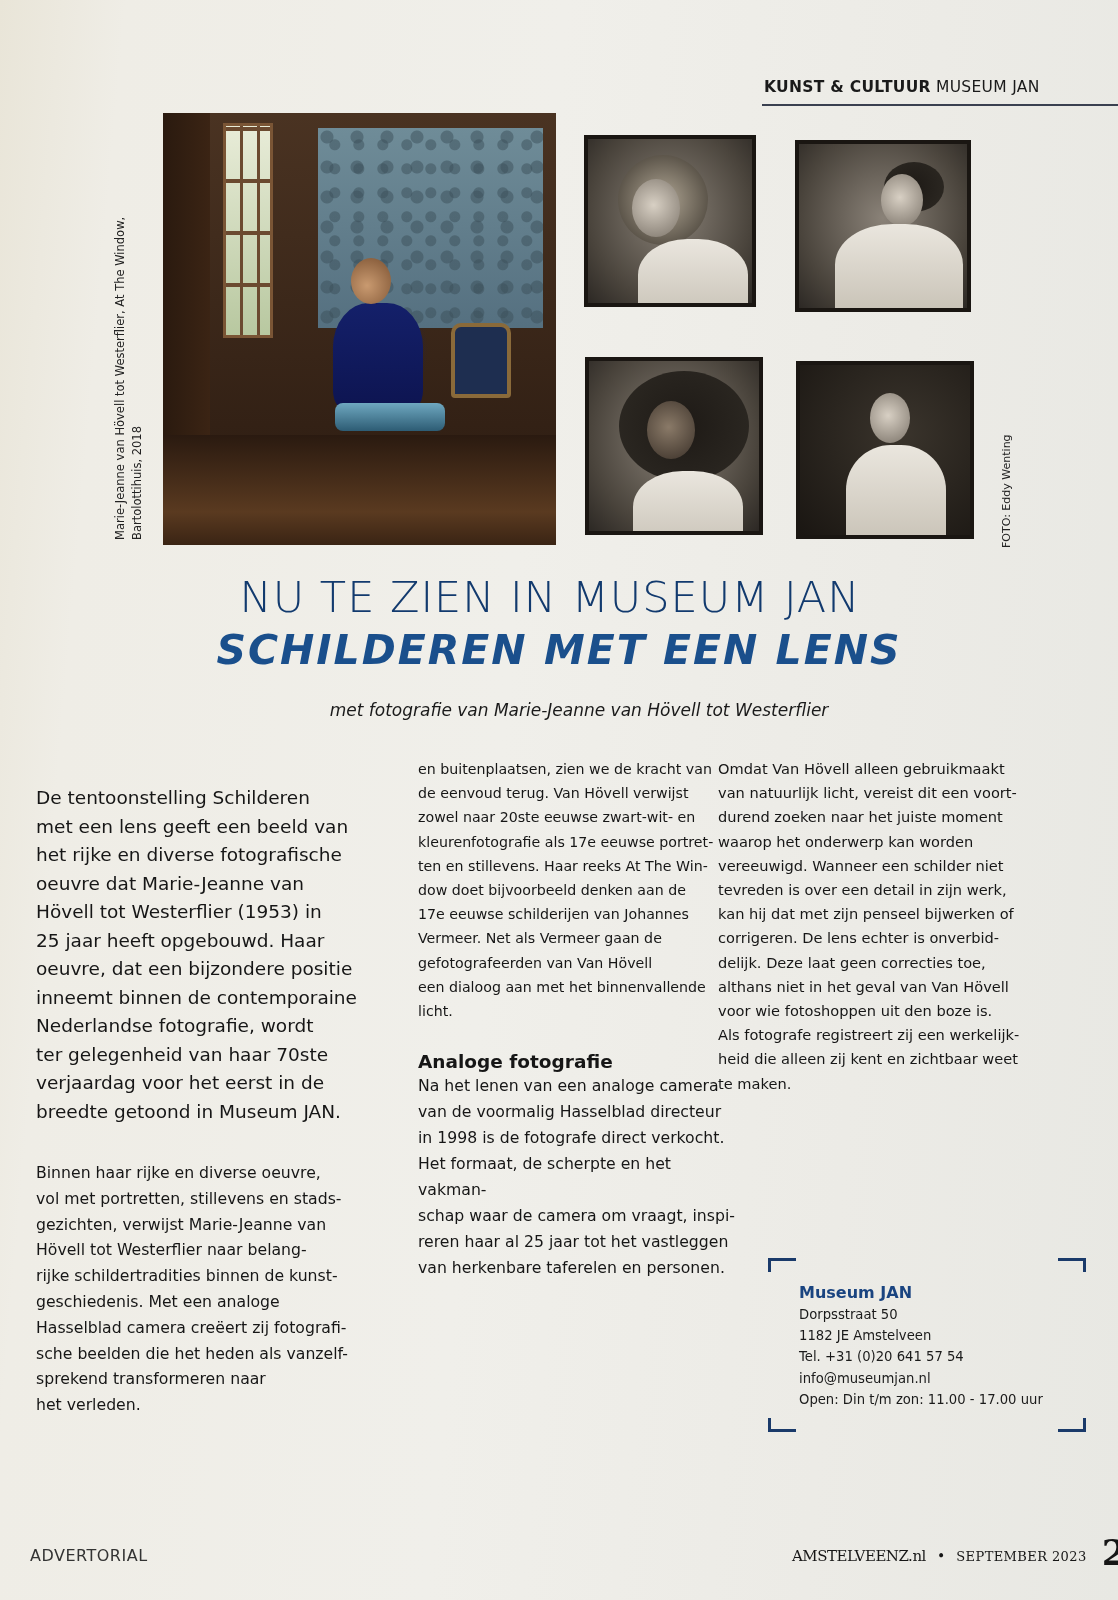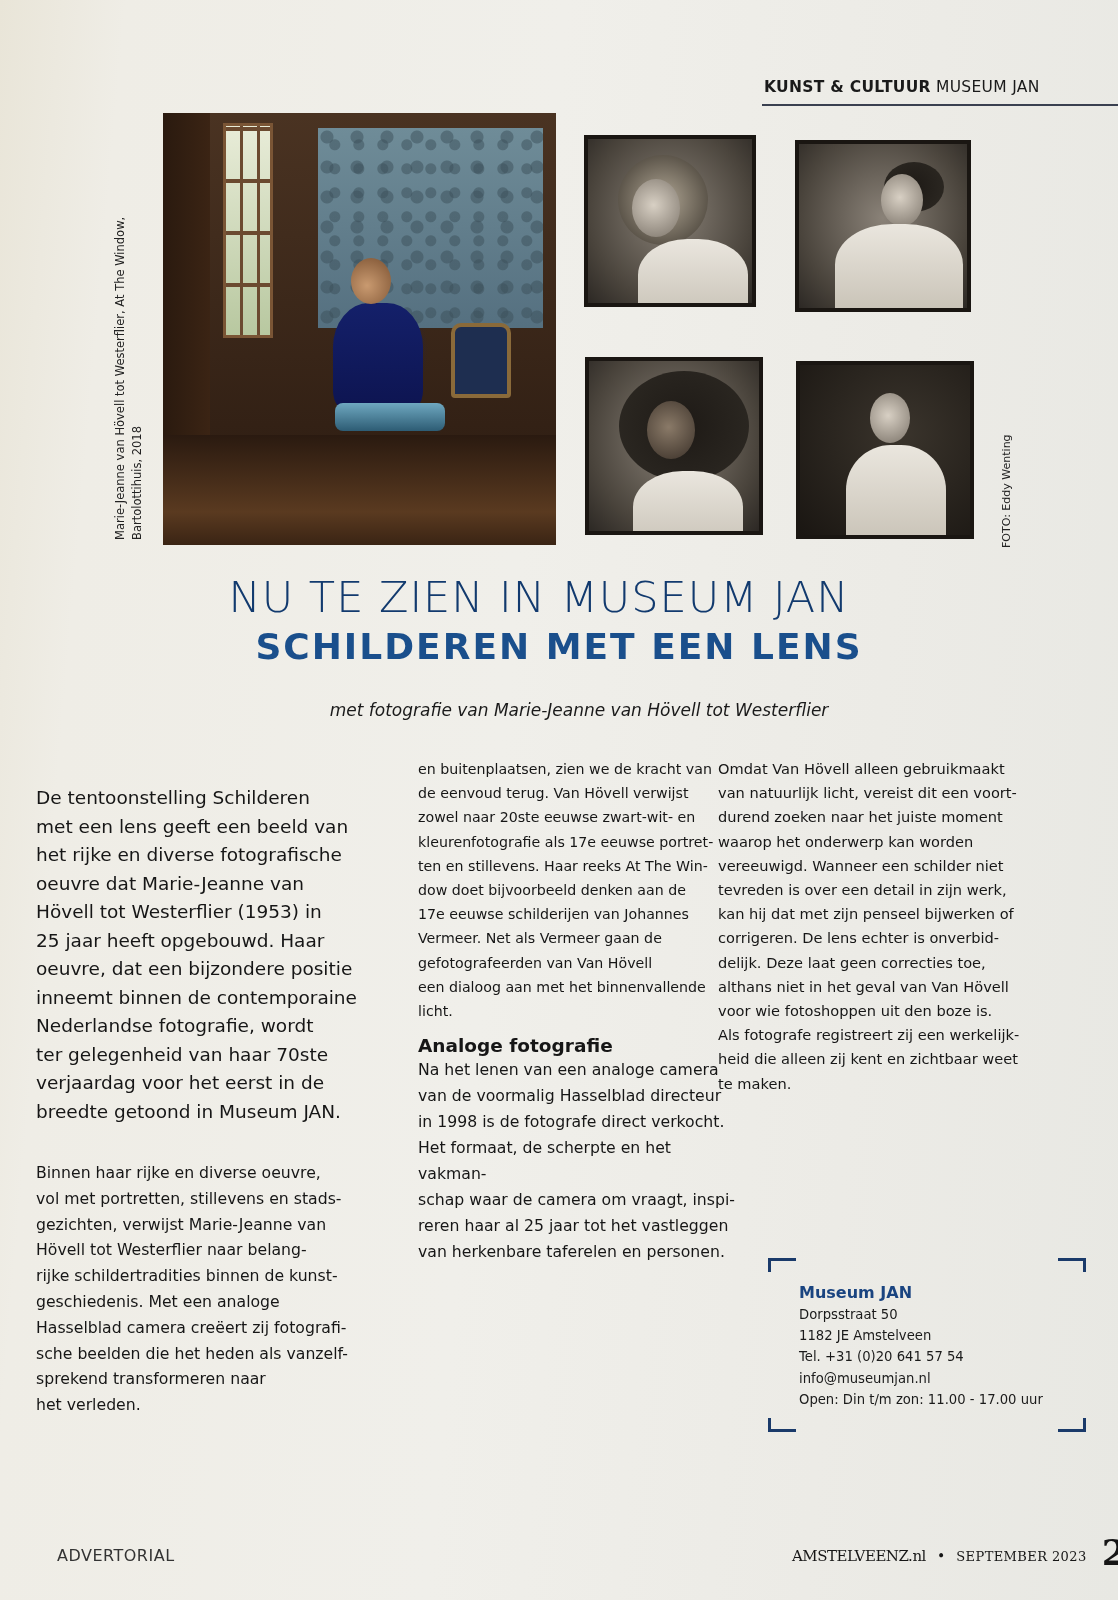--- a/index.html
+++ b/index.html
@@ -92,65 +92,66 @@
   .portrait .shirt {
     position: absolute; left: 36px; top: 100px; width: 110px; height: 80px; border-radius: 45% 45% 0 0;
     background: linear-gradient(180deg, #eae6de, #c8c2b6);
   }
   .portrait .hair {
     position: absolute; left: 36px; top: 16px; width: 96px; height: 90px; border-radius: 50%;
     background: radial-gradient(circle, #1e1a16, #2e2a24);
   }
 
   .kicker {
-    position: absolute; left: 0; top: 572px; width: 1078px; text-align: center;
+    position: absolute; left: 11px; top: 572px; width: 1078px; text-align: center;
     font-size: 43px; font-weight: 300; color: #123a6e; letter-spacing: 1px;
     font-family: "DejaVu Sans", sans-serif;
   }
   .title {
     position: absolute; left: 0; top: 626px; width: 1118px; text-align: center;
-    font-size: 36px; font-weight: bold; color: #1a4f8c; letter-spacing: 2px;
-    font-family: "DejaVu Sans", sans-serif;
+    font-size: 41px; font-weight: bold; color: #1a4f8c; letter-spacing: 2px;
+    font-family: "DejaVu Sans", sans-serif;
+    font-style: italic;
   }
   .subtitle {
     position: absolute; left: 0; top: 700px; width: 1158px; text-align: center;
     font-size: 17px; font-style: italic; color: #1a1a1a;
     font-family: "DejaVu Sans", sans-serif;
   }
 
   .col {
     position: absolute; font-family: "DejaVu Sans", sans-serif; color: #161616;
   }
   .col p { white-space: pre-line; }
   .col1 { left: 36px; top: 784px; width: 345px; font-size: 18.5px; line-height: 28.5px; }
   .col1 .p2 { margin-top: 34px; font-size: 15.7px; line-height: 25.8px; }
   .col1 .p3 { margin-top: 28px; font-size: 15.7px; line-height: 25.8px; }
   .col2 { left: 418px; top: 757px; width: 320px; font-size: 14.2px; line-height: 24.2px; }
   .pullquote {
     margin-top: 18px; text-align: center; font-size: 23px; line-height: 31.5px;
     letter-spacing: 0.5px; color: #141414;
   }
-  .subhead { margin-top: 12px; font-size: 18.5px; font-weight: bold; line-height: 22px; }
+  .subhead { margin-top: 28px; font-size: 18.5px; font-weight: bold; line-height: 22px; }
   .col2 .p-analog { font-size: 15.7px; line-height: 26px; }
   .col3 { left: 718px; top: 757px; width: 330px; font-size: 14.6px; line-height: 24.2px; }
   .col3 .p2 { margin-top: 22px; }
 
   .infobox {
     position: absolute; left: 768px; top: 1258px; width: 318px; height: 174px;
   }
   .corner { position: absolute; width: 28px; height: 14px; border-color: #1a3a6a; border-style: solid; border-width: 0; }
   .corner.tl { left: 0; top: 0; border-top-width: 3px; border-left-width: 3px; }
   .corner.tr { right: 0; top: 0; border-top-width: 3px; border-right-width: 3px; }
   .corner.bl { left: 0; bottom: 0; border-bottom-width: 3px; border-left-width: 3px; }
   .corner.br { right: 0; bottom: 0; border-bottom-width: 3px; border-right-width: 3px; }
   .info-content { position: absolute; left: 31px; top: 24px; font-size: 13.2px; line-height: 21.2px; }
   .info-name { font-size: 16px; font-weight: bold; color: #1a4480; line-height: 22px; }
 
   .footer-left {
-    position: absolute; left: 30px; top: 1546px; font-size: 16px; letter-spacing: 0.5px; color: #333; margin-left: 27px;
+    position: absolute; left: 30px; top: 1546px; font-size: 16px; letter-spacing: 0.5px; color: #333;
   }
   .footer-right {
     position: absolute; left: 792px; top: 1531px; white-space: nowrap; color: #161616;
     font-family: "DejaVu Serif", serif;
   }
   .footer-right .brand { font-size: 15px; font-weight: normal; letter-spacing: -0.5px; }
   .footer-right .dot { font-size: 14px; margin: 0 6px; }
   .footer-right .date { font-size: 13px; letter-spacing: 0.4px; }
   .footer-right .pagenum { font-size: 36px; font-weight: bold; margin-left: 10px; vertical-align: -4px; }
 </style>

